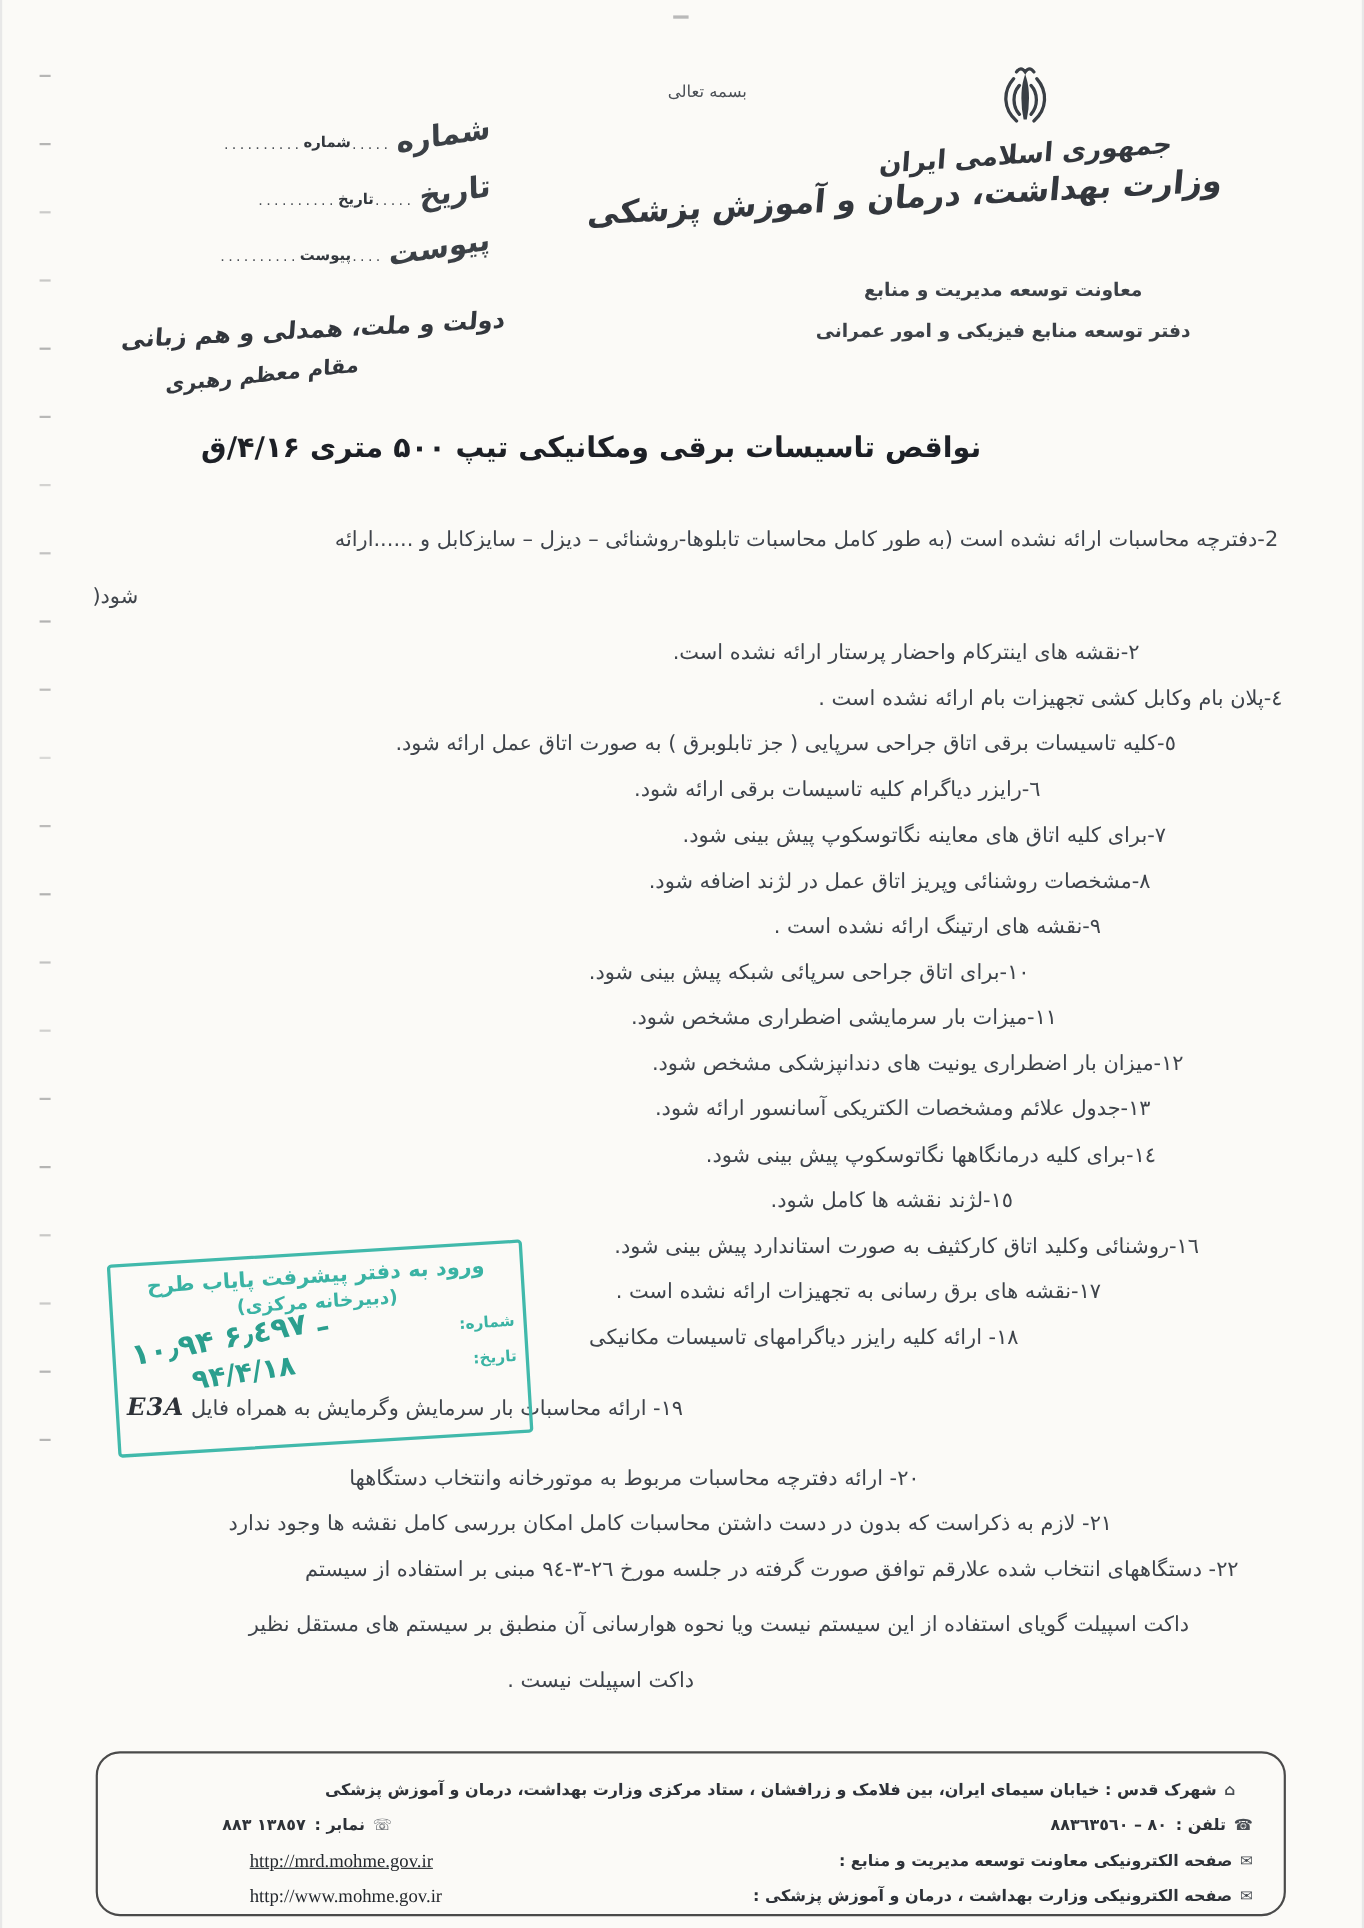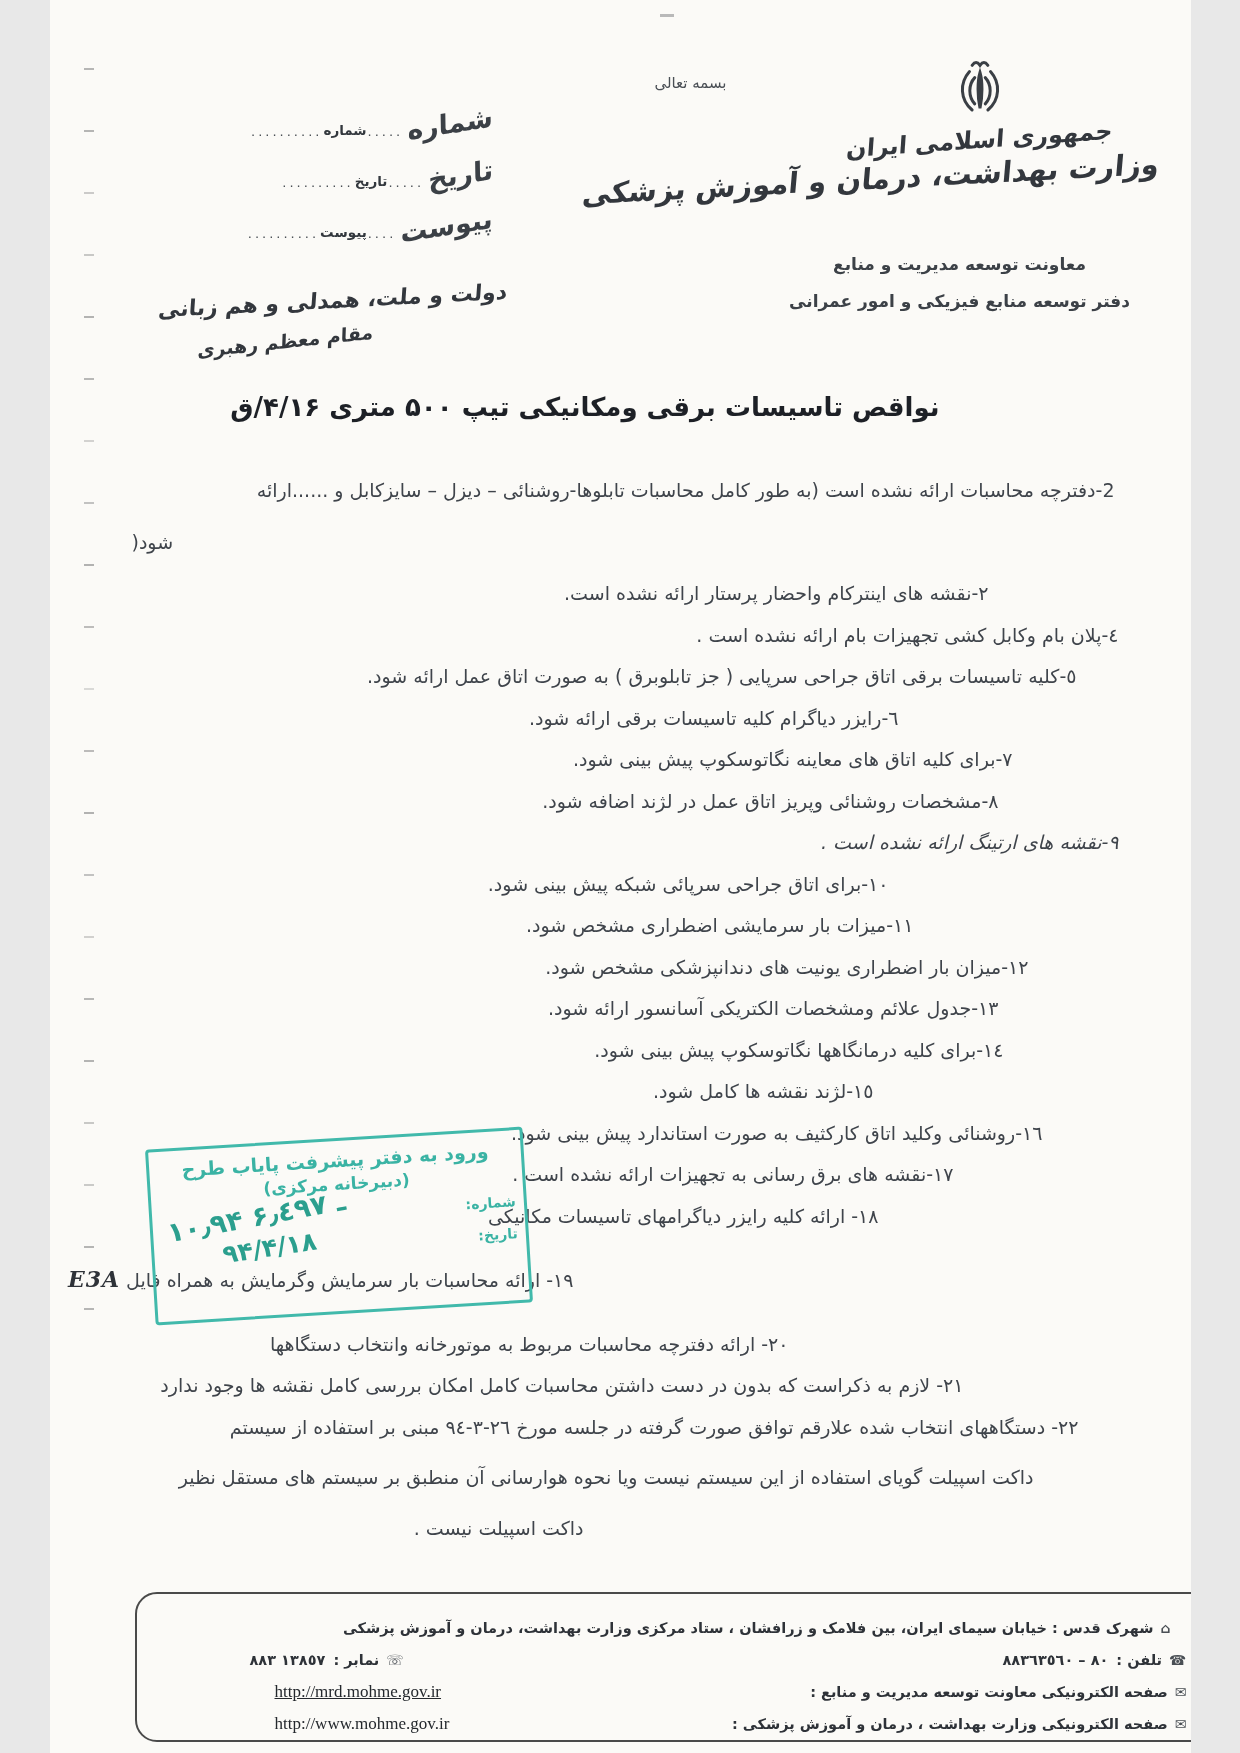--- a/index.html
+++ b/index.html
@@ -1,17 +1,17 @@
 <!DOCTYPE html>
 <html lang="fa" dir="rtl"><head>
 <meta charset="utf-8">
 <style>
   html,body{margin:0;padding:0;background:#e8e8e8;}
   #page{
-    position:relative; width:1141px; height:1753px; margin:0 auto;
+    position:relative; width:1236px; height:1753px; margin:0 auto;
     background:#fbfaf7; overflow:hidden; direction:rtl;
     font-family:"DejaVu Sans", sans-serif; color:#41464d;
   }
   .abs{position:absolute;}
   .edge-dash{position:absolute; left:34px; width:10px; height:2px; background:#9a9a9a; opacity:.7;}
   .top-mark{position:absolute; left:610px; top:14px; width:14px; height:3px; background:#b9b9b9;}
 
   
   .bismillah{top:74px; left:566px; width:150px; text-align:center; font-size:15px; color:#4a4f55;}
   .org-block{top:58px; left:750px; width:360px; text-align:center;}
@@ -131,25 +131,25 @@
     <span class="callig">مقام معظم رهبری</span>
   </div>
 
   <div class="abs doc-title">نواقص تاسیسات برقی ومکانیکی  تیپ ۵۰۰ متری ۴/۱۶/ق</div>
 
   <div id="body-list">
       <div class="body-line" style="margin-right: 4px;">2-دفترچه محاسبات ارائه نشده است (به طور کامل محاسبات تابلوها-روشنائی – دیزل – سایزکابل و ......ارائه</div>
       <div class="body-line align-left" style="margin-top: 10px;">شود(</div>
       <div class="body-line" style="margin-right: 130px; margin-top: 10px;">۲-نقشه های اینترکام واحضار پرستار ارائه نشده است.</div>
       <div class="body-line" style="">٤-پلان بام وکابل کشی تجهیزات بام ارائه نشده است .</div>
-      <div class="body-line" style="margin-right: 42px;">٥-کلیه تاسیسات برقی اتاق جراحی سرپایی ( جز تابلوبرق ) به صورت اتاق عمل ارائه شود.</div>
+      <div class="body-line" style="margin-right: 97px;">٥-کلیه تاسیسات برقی اتاق جراحی سرپایی ( جز تابلوبرق ) به صورت اتاق عمل ارائه شود.</div>
       <div class="body-line" style="margin-right: 220px;">٦-رایزر دیاگرام کلیه تاسیسات برقی ارائه شود.</div>
       <div class="body-line" style="margin-right: 106px;">۷-برای کلیه اتاق های معاینه نگاتوسکوپ پیش بینی شود.</div>
       <div class="body-line" style="margin-right: 120px;">۸-مشخصات روشنائی وپریز اتاق عمل در لژند اضافه شود.</div>
-      <div class="body-line" style=" font-style: italic;">۹-نقشه های ارتینگ ارائه نشده است .</div>
+      <div class="body-line" style="margin-right: 165px;">۹-نقشه های ارتینگ ارائه نشده است .</div>
       <div class="body-line" style="margin-right: 230px;">۱۰-برای اتاق جراحی سرپائی شبکه پیش بینی شود.</div>
       <div class="body-line" style="margin-right: 205px;">۱۱-میزات بار سرمایشی اضطراری مشخص شود.</div>
       <div class="body-line" style="margin-right: 90px;">۱۲-میزان بار اضطراری یونیت های دندانپزشکی مشخص شود.</div>
       <div class="body-line" style="margin-right: 120px;">۱۳-جدول علائم ومشخصات الکتریکی آسانسور ارائه شود.</div>
       <div class="body-line" style="margin-right: 115px;">۱٤-برای کلیه درمانگاهها نگاتوسکوپ پیش بینی شود.</div>
       <div class="body-line" style="margin-right: 245px;">۱٥-لژند نقشه ها کامل شود.</div>
       <div class="body-line" style="margin-right: 76px;">۱٦-روشنائی وکلید اتاق کارکثیف به صورت استاندارد پیش بینی شود.</div>
       <div class="body-line" style="margin-right: 165px;">۱۷-نقشه های برق رسانی به تجهیزات ارائه نشده است .</div>
       <div class="body-line" style="margin-right: 240px;">۱۸- ارائه کلیه رایزر دیاگرامهای تاسیسات مکانیکی</div>
       <div class="body-line" style="margin-right: 545px; margin-top: 22px;">۱۹- ارائه محاسبات بار سرمایش وگرمایش به همراه فایل <span class="file-tag">E3A</span></div>

